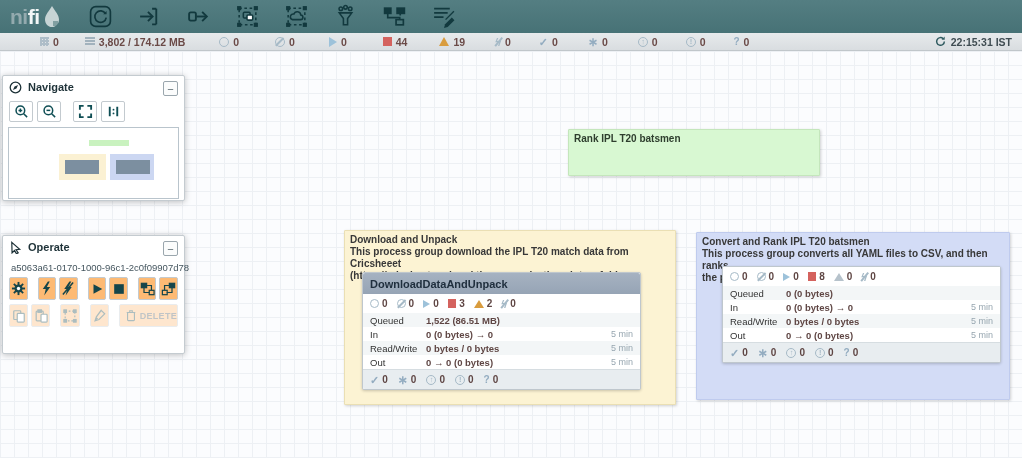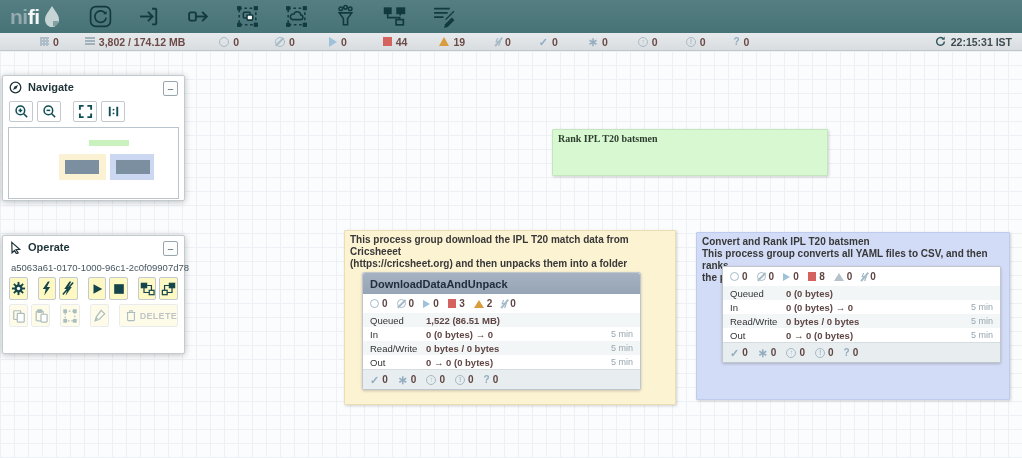--- a/index.html
+++ b/index.html
@@ -52,21 +52,21 @@
   .nv-btn { width:24px; height:21px; border:1px solid #c3cacf; background:#fff; border-radius:2px; display:flex; align-items:center; justify-content:center; padding:0; cursor:pointer; }
   .nv-btn.nogap1 { margin-left:8px; }
   .minimap { margin:0 5px 6px 5px; height:72px; border:1px solid #b9c4cc; background:#fff; position:relative; cursor:move; }
   .mm-label { position:absolute; left:80px; top:12px; width:40px; height:6px; background:#c9f2bf; }
   .mm-pg { position:absolute; top:26px; height:26px; }
   .mm-pg.y { left:50px; width:47px; background:#fbf1d3; }
   .mm-pg.b { left:101px; width:44px; background:#ccd7f2; }
   .mm-inner { position:absolute; left:6px; top:6px; width:34px; height:14px; background:#7c8fa0; }
 
   .op-row { display:flex; gap:3px; padding:2px 6px; }
-  .op-btn { width:24px; height:23px; border:1px solid #c3cacf; background:#fef9c3; border-radius:2px; display:flex; align-items:center; justify-content:center; gap:3px; padding:0; cursor:pointer; }
+  .op-btn { width:24px; height:23px; border:1px solid #c3cacf; background:#fdba74; border-radius:2px; display:flex; align-items:center; justify-content:center; gap:3px; padding:0; cursor:pointer; }
   .op-btn.dis { opacity:.35; cursor:default; }
   .op-btn.wide { width:72px; justify-content:flex-start; padding-left:5px; font-size:9px; color:#4c5a61; font-weight:bold; letter-spacing:.3px; }
   .gap-l { margin-left:7px; }
   .op-sel { display:flex; align-items:center; gap:7px; padding:4px 8px 0 8px; }
   .op-sel-name { font-size:12.5px; color:#27373f; }
   .op-sel-type { font-size:10px; color:#86a0ad; }
   .op-id { padding:3px 8px 2px 8px; font-size:9.5px; color:#44555e; white-space:nowrap; }
 
   
   .cv-label { position:absolute; border-radius:1px; box-shadow:1px 1px 3px rgba(0,0,0,.18); padding:3px 5px; font-size:10px; font-weight:bold; color:#383838; line-height:12px; cursor:move; }
@@ -383,25 +383,26 @@
         <button class="op-btn dis wide gap-l">
           <svg width="12" height="13" viewBox="0 0 14 15" fill="none" stroke="#15454a" stroke-width="1.3">
             <path d="M2 4h10M5.5 4V2h3v2"></path>
             <rect x="3" y="4" width="8" height="9.5" rx="1"></rect>
           </svg>
           <span>DELETE</span>
         </button>
       </div>
     </div>
 
-    <div class="cv-label green" style="left:552px; top:78px; width:276px; height:47px;font-family:Liberation Serif, serif;">
+    <div class="cv-label green" style="left:568px; top:78px; width:252px; height:47px;">
       <span>Rank IPL T20 batsmen</span>
     </div>
 
     <div class="cv-label yellow" style="left:344px; top:179px; width:332px; height:175px;">
+      <div>Download and Unpack</div>
       <div>This process group download the IPL T20 match data from Cricsheeet</div>
       <div>(https://cricsheet.org) and then unpacks them into a folder</div>
     </div>
 
     <div class="cv-label blue" style="left:696px; top:181px; width:314px; height:168px;">
       <div>Convert and Rank IPL T20 batsmen</div>
       <div>This process group converts all YAML files to CSV, and then ranks</div>
       <div>the players using yorkpy Python package</div>
     </div>
 

